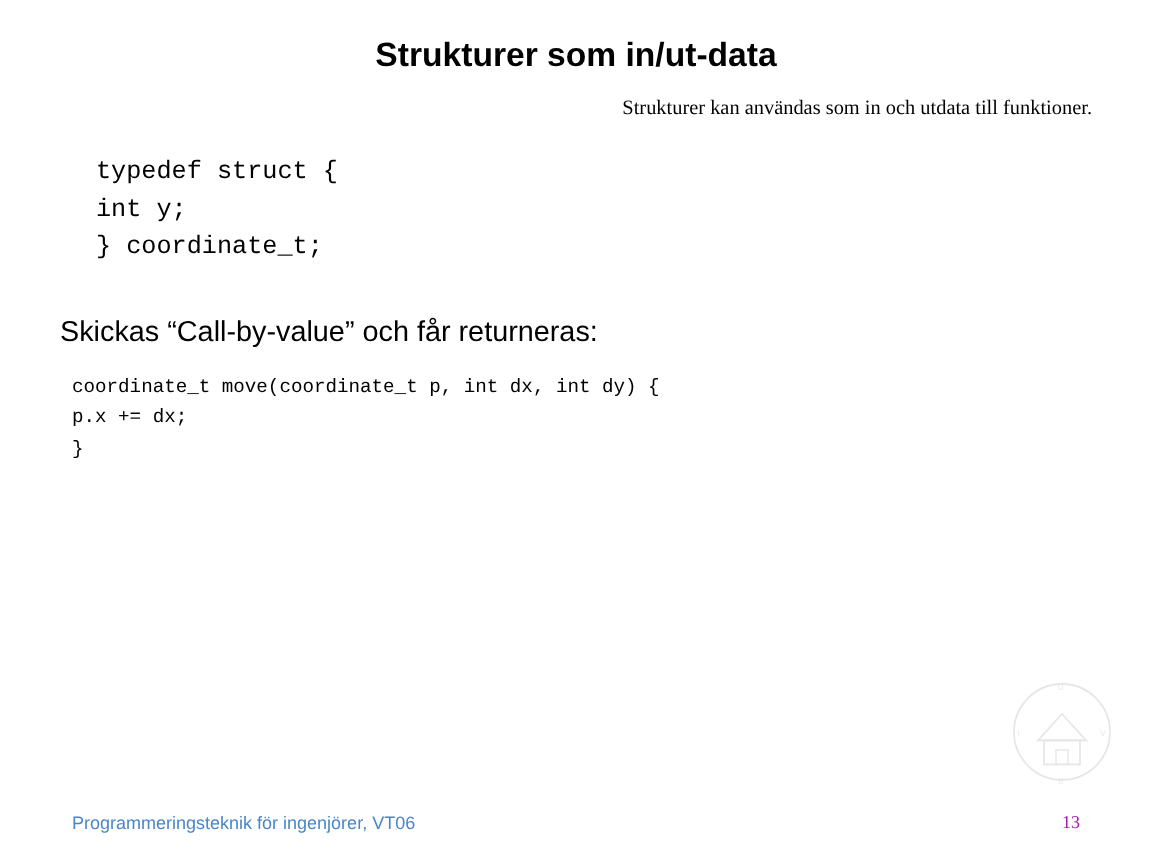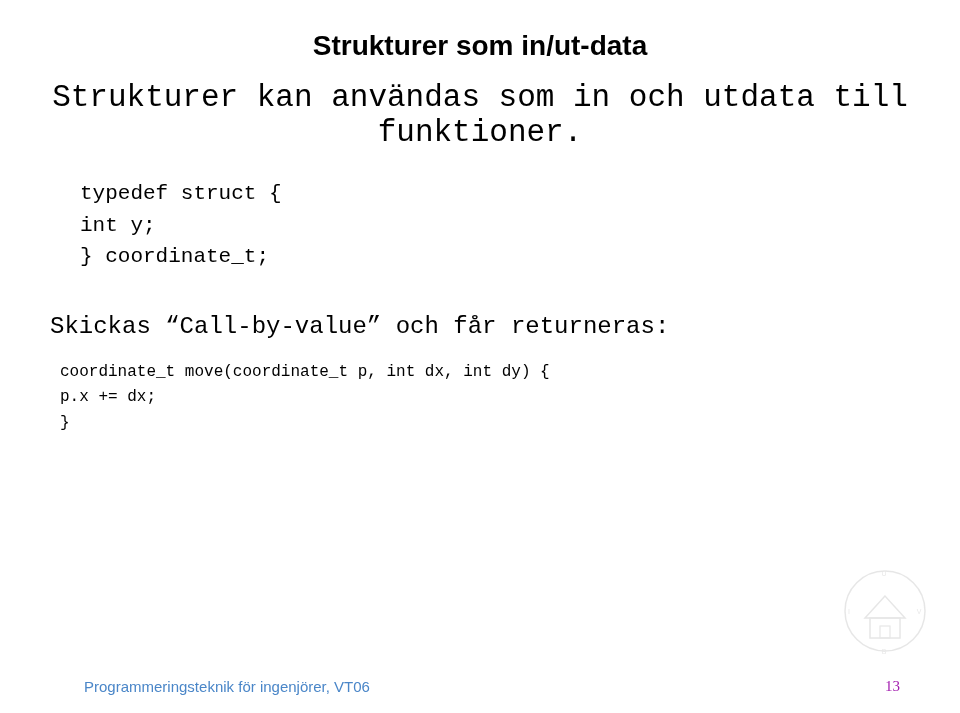--- a/index.html
+++ b/index.html
@@ -30,61 +30,60 @@
     .slide-title {
       text-align: center;
       font-size: 28px;
       font-weight: bold;
       color: #000000;
       margin-bottom: 18px;
       font-family: Arial, sans-serif;
     }
 
     .slide-subtitle {
-      text-align: center;
-      font-size: 31px;
+      text-align: right;
+      font-size: 17px;
       color: #000000;
       margin-bottom: 28px;
-      font-family: Liberation Mono, monospace;
+      font-family: Liberation Serif, serif;
     }
 
     .code-block {
       font-family: 'Courier New', Courier, monospace;
       font-size: 21px;
       color: #000000;
       margin-bottom: 40px;
       margin-left: 30px;
       line-height: 1.5;
     }
 
     .section-label {
       font-size: 24px;
       color: #000000;
-      font-family: Liberation Mono, monospace;
+      font-family: Liberation Sans, sans-serif;
       margin-bottom: 20px;
     }
 
     .code-block2 {
       font-family: 'Courier New', Courier, monospace;
       font-size: 16px;
       color: #000000;
       line-height: 1.6;
       margin-left: 10px;
     }
 
     .footer {
       position: absolute;
       bottom: 18px;
       left: 0;
       right: 0;
       display: flex;
       justify-content: space-between;
       align-items: center;
       padding: 0 60px;
-      margin-left: 24px;
     }
 
     .footer-text {
       font-size: 15px;
       color: #4a86c8;
       font-family: Arial, sans-serif;
     }
 
     .footer-page {
       font-size: 15px;

